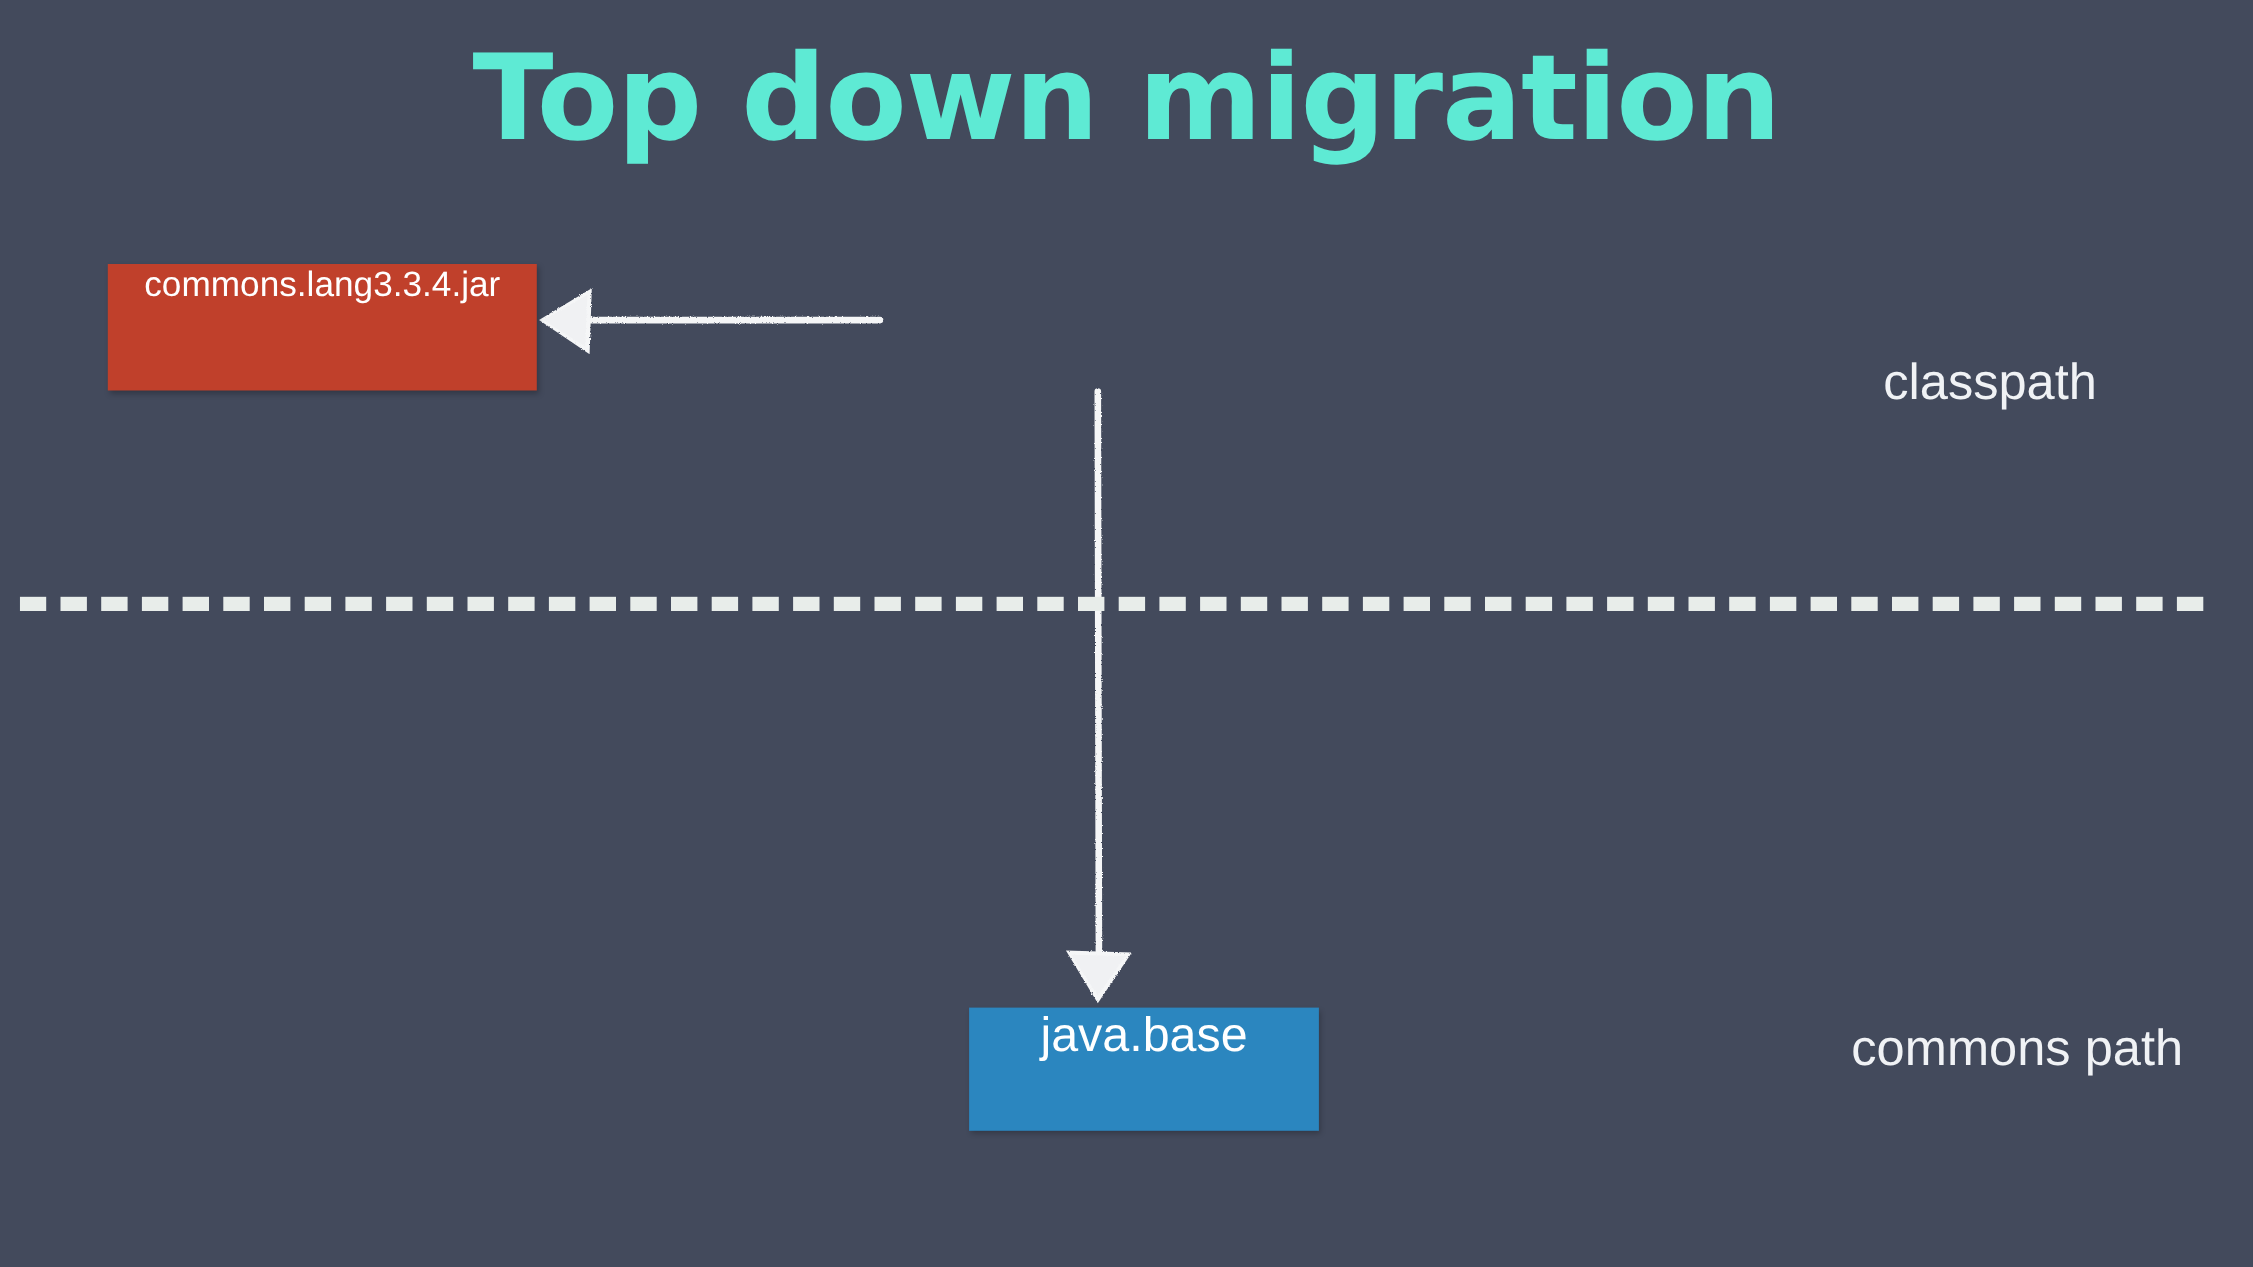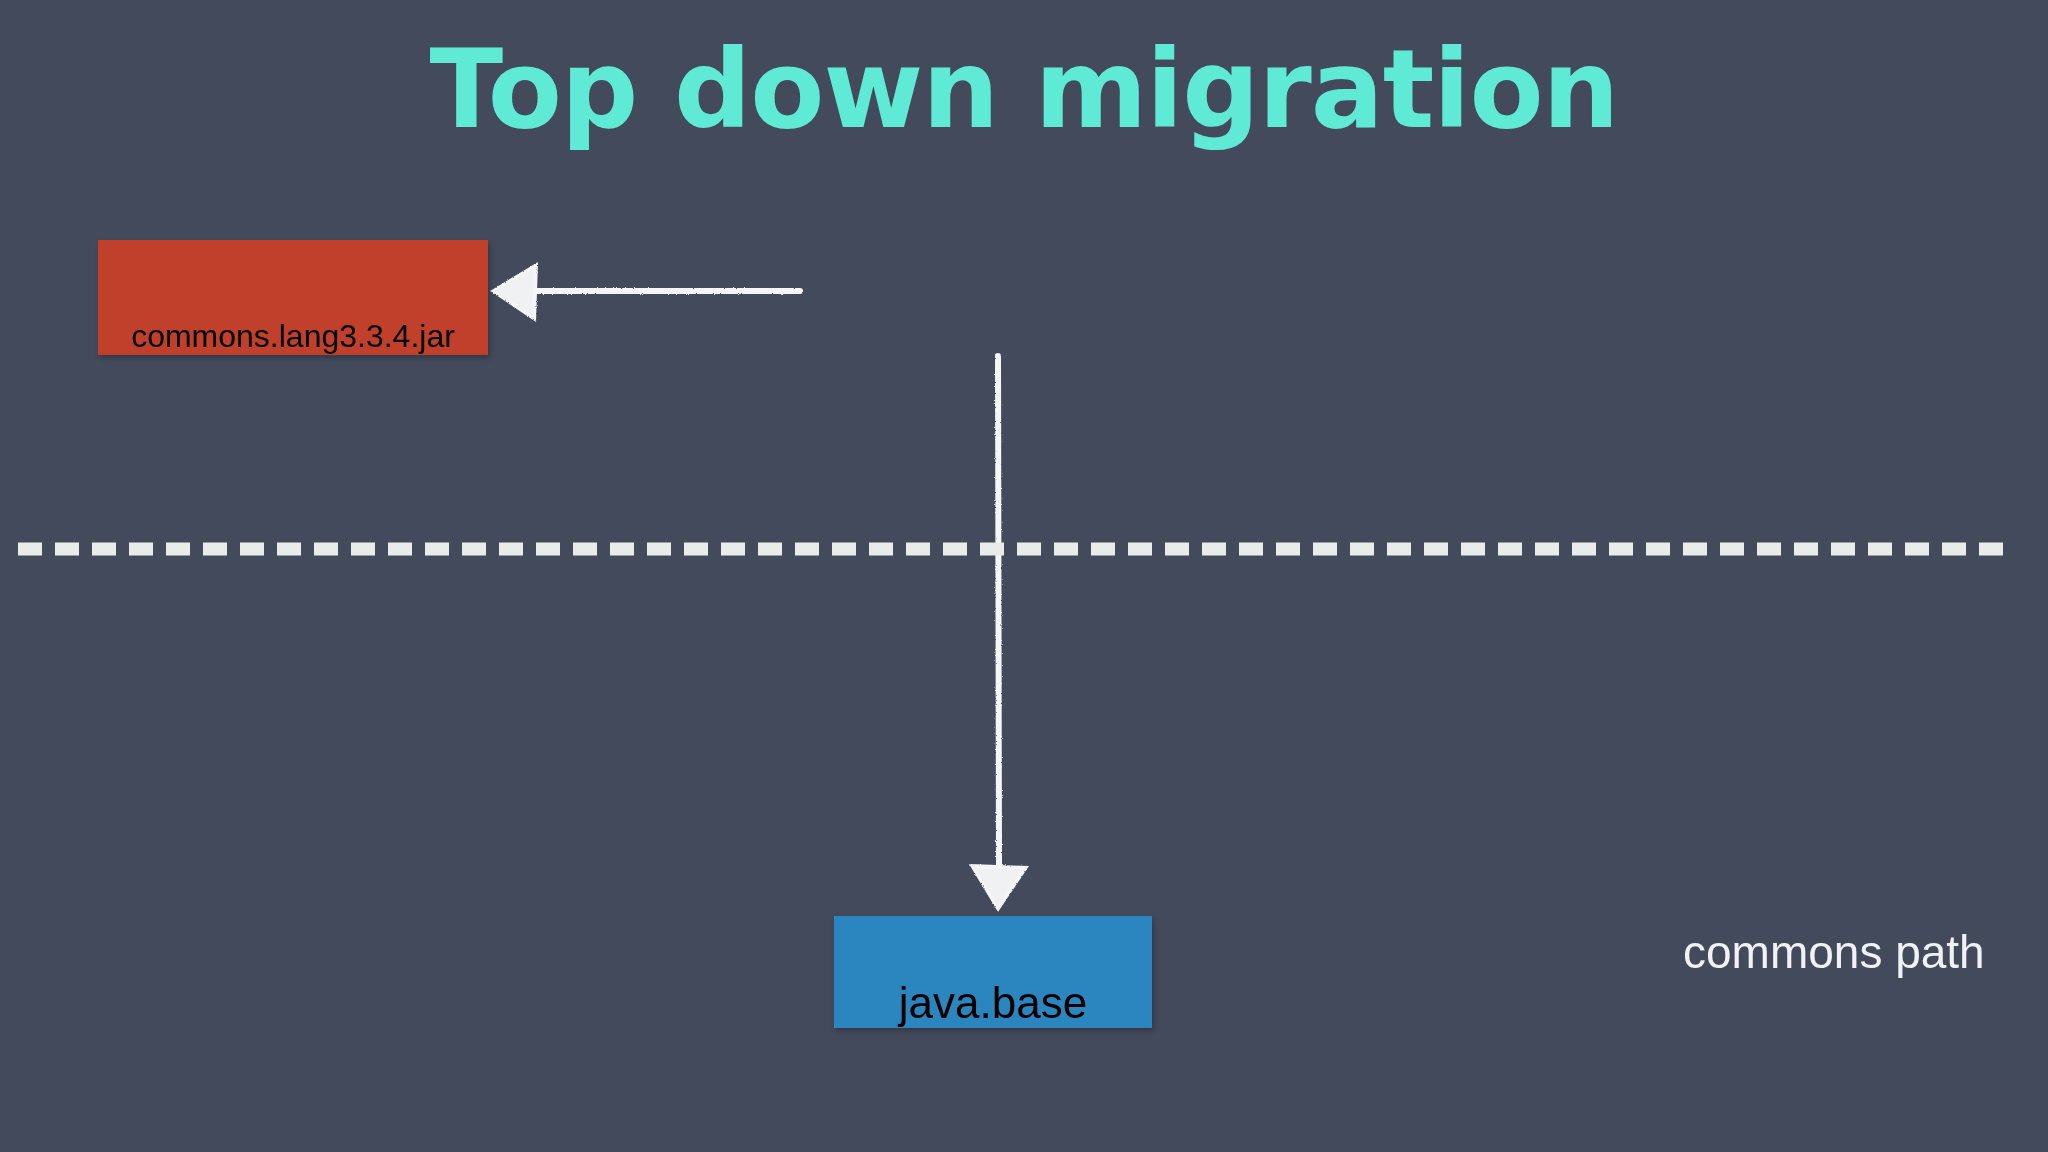--- a/index.html
+++ b/index.html
@@ -37,23 +37,23 @@
     letter-spacing: -1px;
     line-height: 1.15;
     white-space: nowrap;
     font-family: "DejaVu Sans", sans-serif;
   }
 
   
   .node {
     position: absolute;
     display: flex;
-    align-items: flex-end;
+    align-items: flex-start;
     justify-content: center;
-    color: #000000;
+    color: #ffffff;
     box-sizing: border-box;
     box-shadow: 2px 3px 5px rgba(0,0,0,0.25);
   }
   .node-jar {
     background: #c0402b;
     font-size: 32px;
   }
   .node-module {
     background: #2b86bf;
     font-size: 44px;
@@ -61,21 +61,21 @@
 
   #node-commons {
     left: 98px;  top: 240px;
     width: 390px; height: 115px;
   }
   #node-demonstrator {
     left: 802px; top: 237px;
     width: 389px; height: 117px;
   }
   #node-javabase {
-    left: 834px; top: 916px;
+    left: 881px; top: 916px;
     width: 318px; height: 112px;
   }
 
   
   #boundary {
     position: absolute;
     left: 18px;
     top: 542px;
     width: 1992px;
     height: 14px;
@@ -135,16 +135,17 @@
 
   <div class="node node-jar" id="node-commons">
     <span>commons.lang3.3.4.jar</span>
   </div>
 
 
   <div class="node node-module" id="node-javabase">
     <span>java.base</span>
   </div>
 
+  <div class="side-label" id="label-classpath">classpath</div>
 
   <div class="side-label" id="label-modulepath">commons path</div>
 
 </div>
 
 </body></html>

